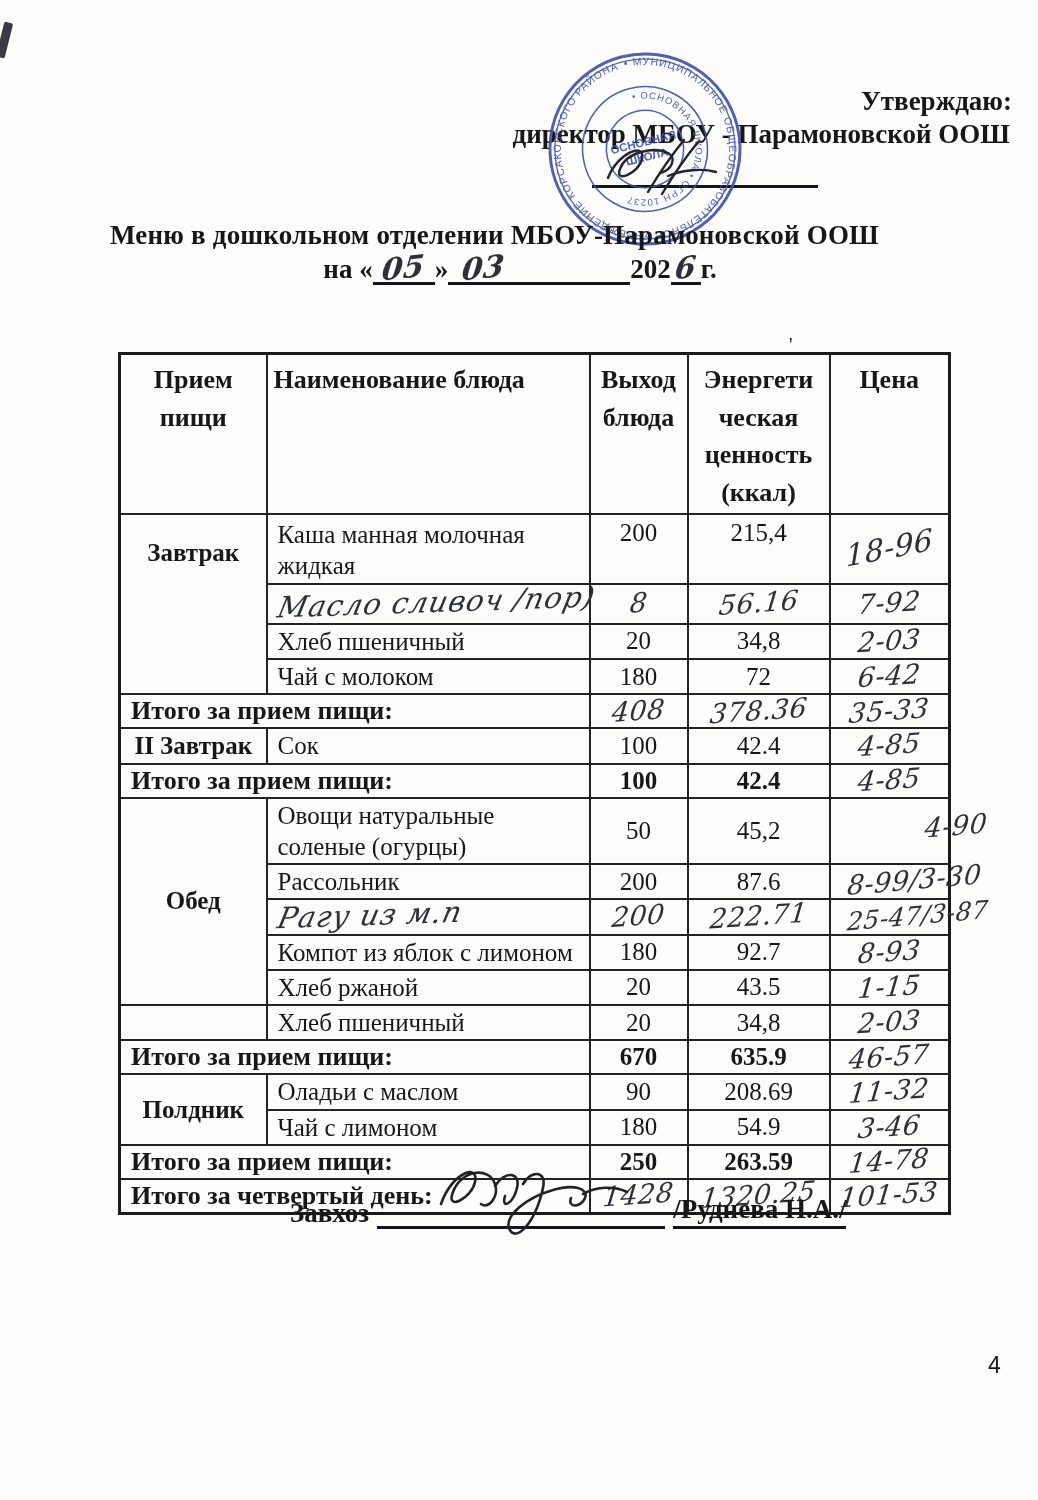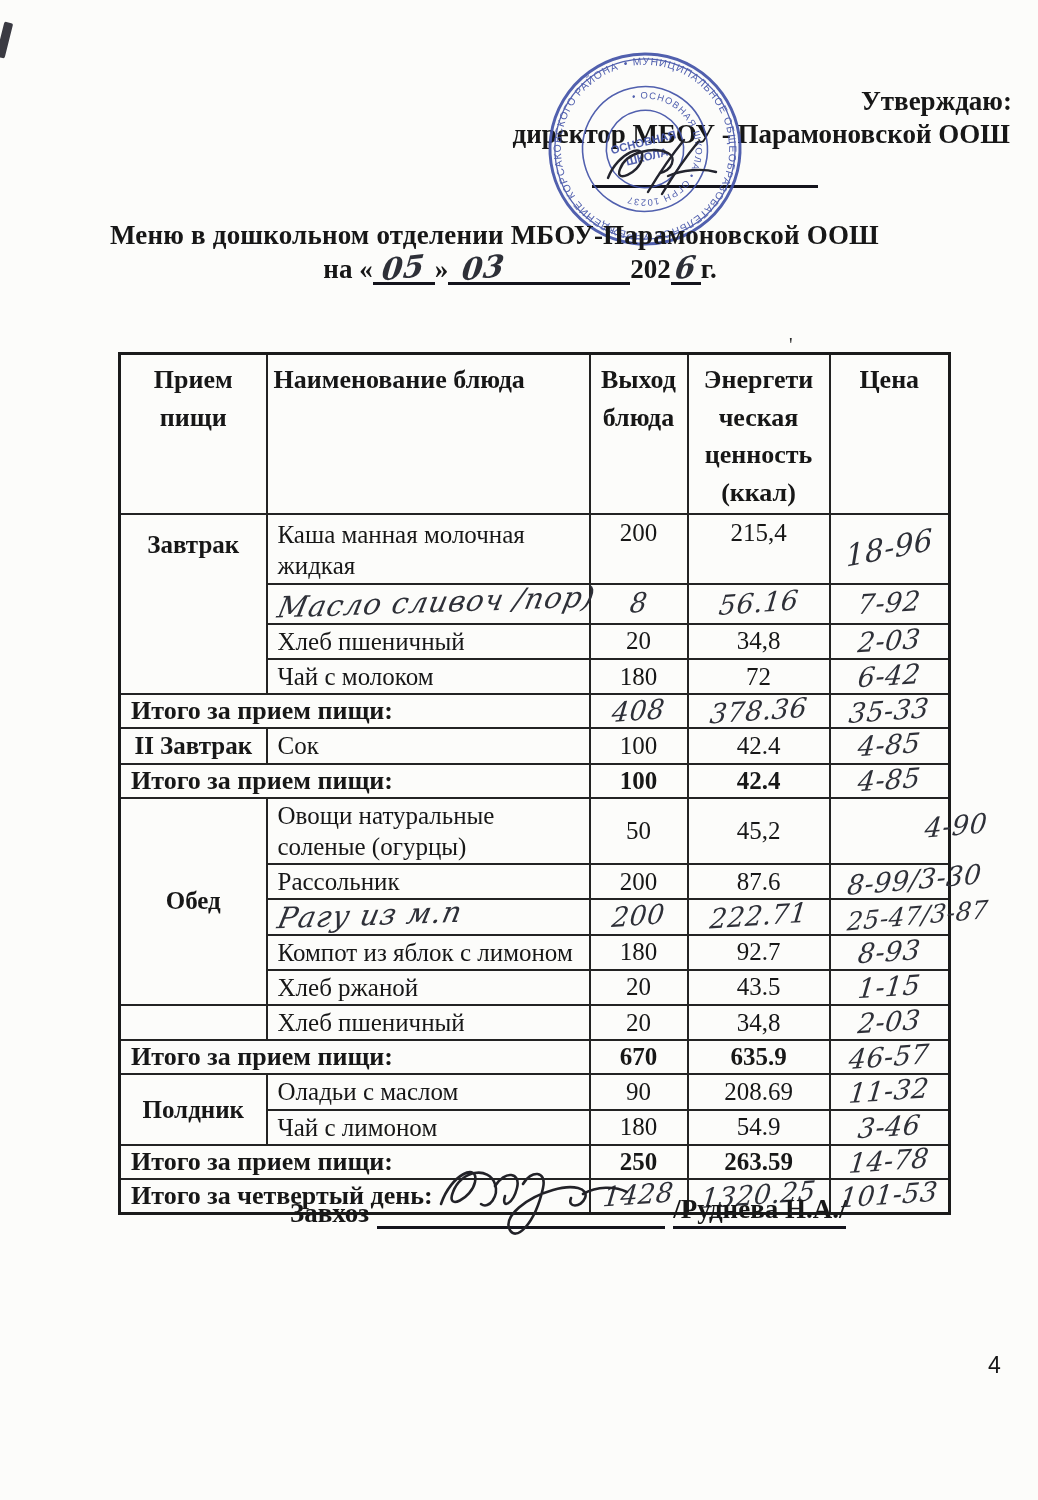--- a/index.html
+++ b/index.html
@@ -39,21 +39,21 @@
   
   .menu-table { position:absolute; left:118px; top:352px; border-collapse:collapse;
     table-layout:fixed; width:830px; }
   .menu-table td, .menu-table th { border:2px solid #232323; padding:1px 6px;
     font-size:25px; vertical-align:middle; overflow:visible; }
   .menu-table { border:3px solid #1b1b1b; }
   .menu-table th { font-size:26px; font-weight:bold; vertical-align:top; padding-top:6px; line-height:1.45; }
   td.dish { text-align:left; padding-left:10px; line-height:1.25; }
   td.num { text-align:center; }
   td.meal { text-align:center; font-weight:bold; }
-  td.meal.top { vertical-align:top; padding-top:16px; }
+  td.meal.top { vertical-align:top; padding-top:24px; }
   td.total { font-weight:bold; text-align:left; padding-left:10px; font-size:26px; }
   td.bold { font-weight:bold; }
   td.price { text-align:center; }
   .hw-price { font-size:27px; }
   .hw-big { font-size:30px; transform:rotate(-11deg) skewX(-10deg); }
   .hw-cell { font-size:27px; }
   .hw-dish { font-size:29px; transform:rotate(-2deg) skewX(-14deg); letter-spacing:1px; }
   .shift-r { transform:rotate(-5deg) skewX(-10deg) translateX(46px); }
   .shift-s { transform:rotate(-5deg) skewX(-10deg) translateX(10px); }
   .fit { font-size:25px; }

